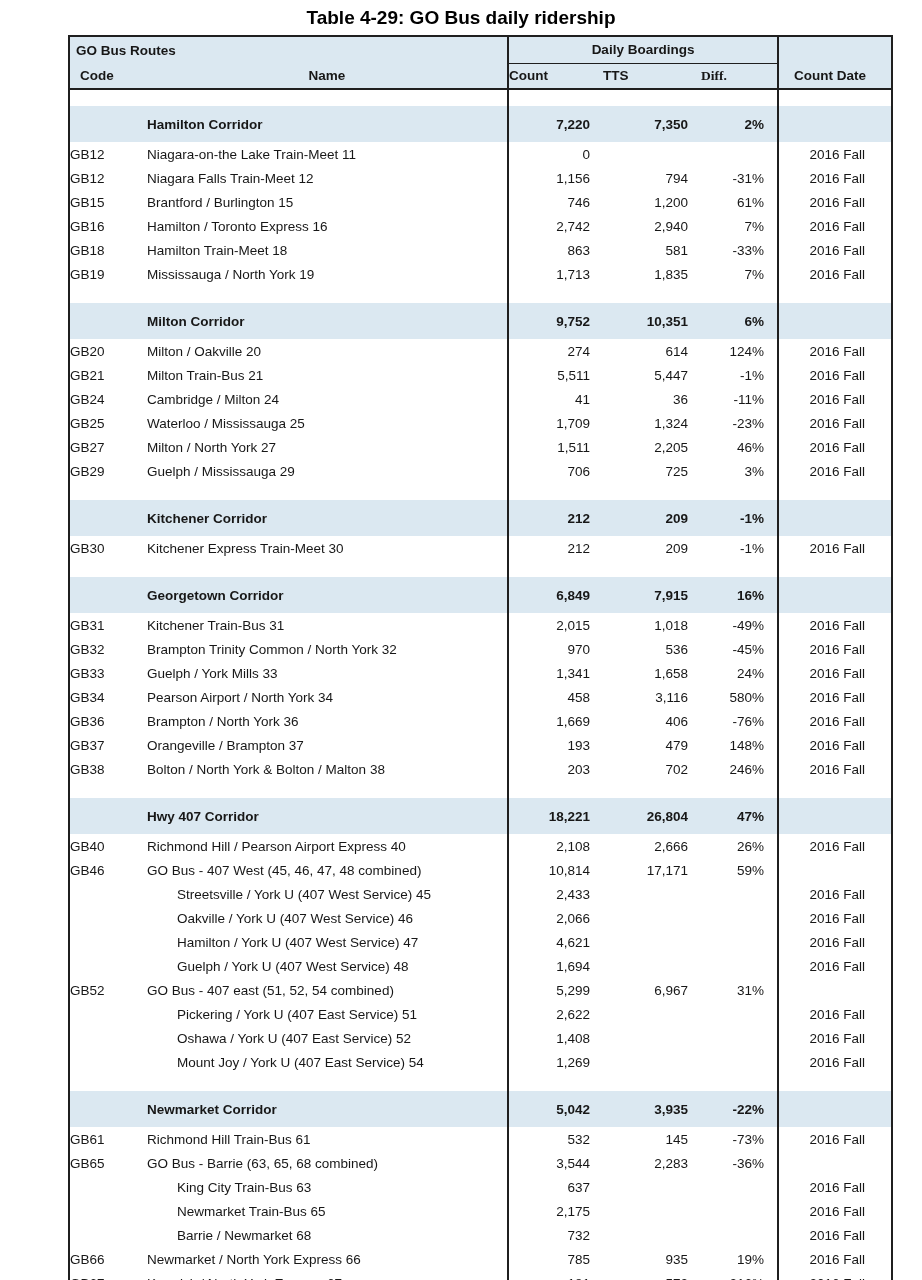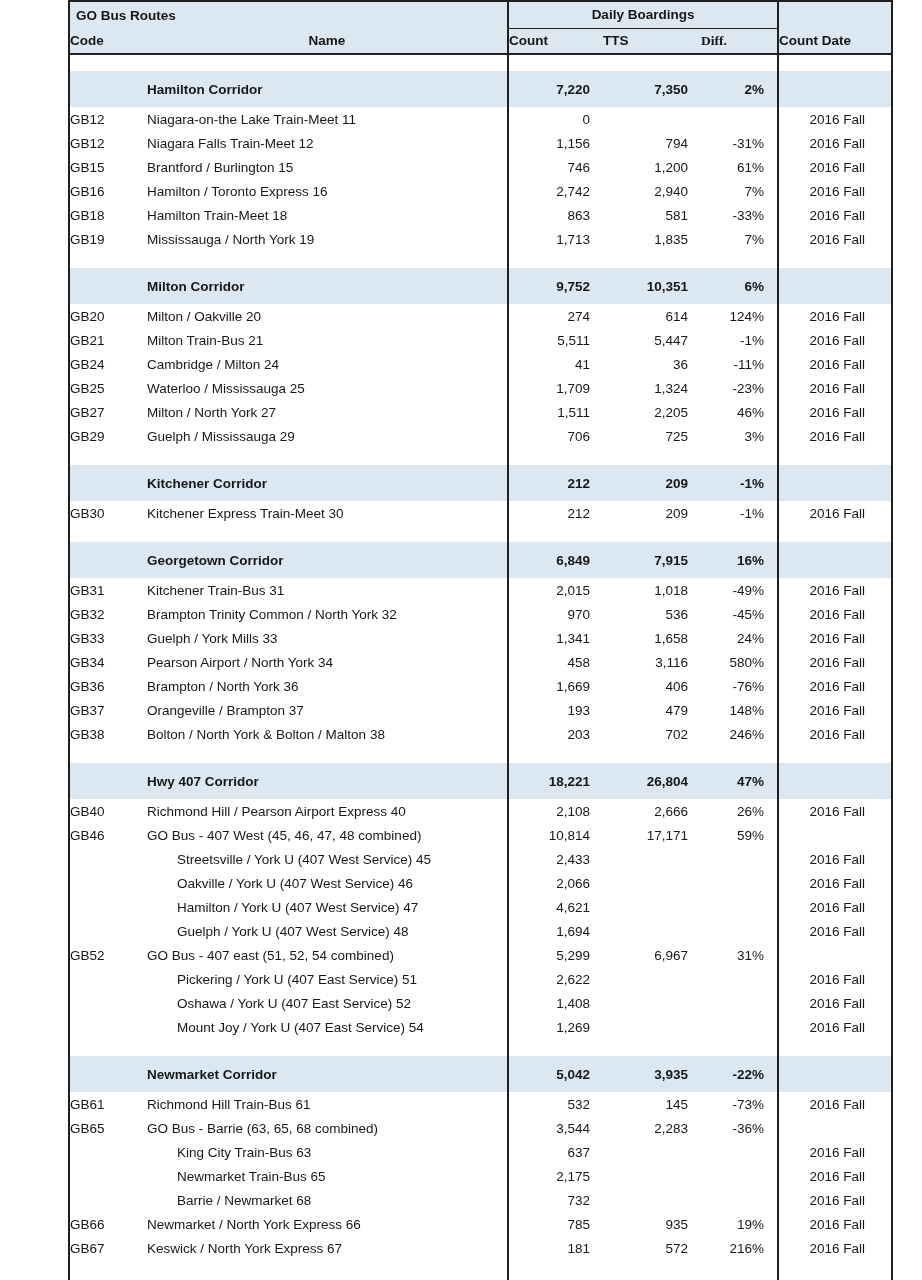--- a/index.html
+++ b/index.html
@@ -34,44 +34,45 @@
     white-space:nowrap;
     vertical-align:middle;
     color:var(--ink);
   }
   thead th{background:var(--blue);font-weight:700;font-size:13.5px;}
   tr.h1 th{height:27px;}
   tr.h2 th{height:26px;border-bottom:2px solid var(--bcol);}
   .th-left{text-align:left;padding-left:6px;border-right:2px solid var(--bcol);}
   .th-boardings{text-align:center;border-bottom:1px solid var(--bcol);border-right:2px solid var(--bcol);}
   .th-date{
-    text-align:left;padding-right:10px;vertical-align:bottom;padding-bottom:5px;
+    text-align:center;padding-right:10px;vertical-align:bottom;padding-bottom:5px;
     border-bottom:2px solid var(--bcol);
   }
-  .th-code{text-align:left;padding-left:0;}
+  .th-code{text-align:left;padding-left:10px;}
   .th-name{text-align:center;padding-left:2px;border-right:2px solid var(--bcol);}
   .th-num{text-align:left;padding-right:13px;}
   .th-num.last{border-right:2px solid var(--bcol);font-family:Liberation Serif, serif;}
 
   td.col-code{}
   td.col-name{padding-left:2px;border-right:2px solid var(--bcol);}
   td.col-count,td.col-tts,td.col-diff{text-align:right;padding-right:13px;}
   td.col-diff{border-right:2px solid var(--bcol);}
   td.col-date{text-align:right;padding-right:26px;}
 
   tr.row-route td,tr.row-sub td{height:24px;}
   tr.row-section td{height:36px;background:var(--blue);font-weight:700;}
   tr.row-spacer td{height:17px;}
   tr.row-filler td{height:58px;}
   tr.row-sub td.col-name{padding-left:32px;}
 </style>
 </head>
 <body>
 
 <div class="page">
+  <div class="title">Table 4-29: GO Bus daily ridership</div>
 
   <table class="go-table">
     <colgroup>
       <col style="width:76px">
       <col style="width:363px">
       <col style="width:95px">
       <col style="width:98px">
       <col style="width:77px">
       <col style="width:114px">
     </colgroup>

